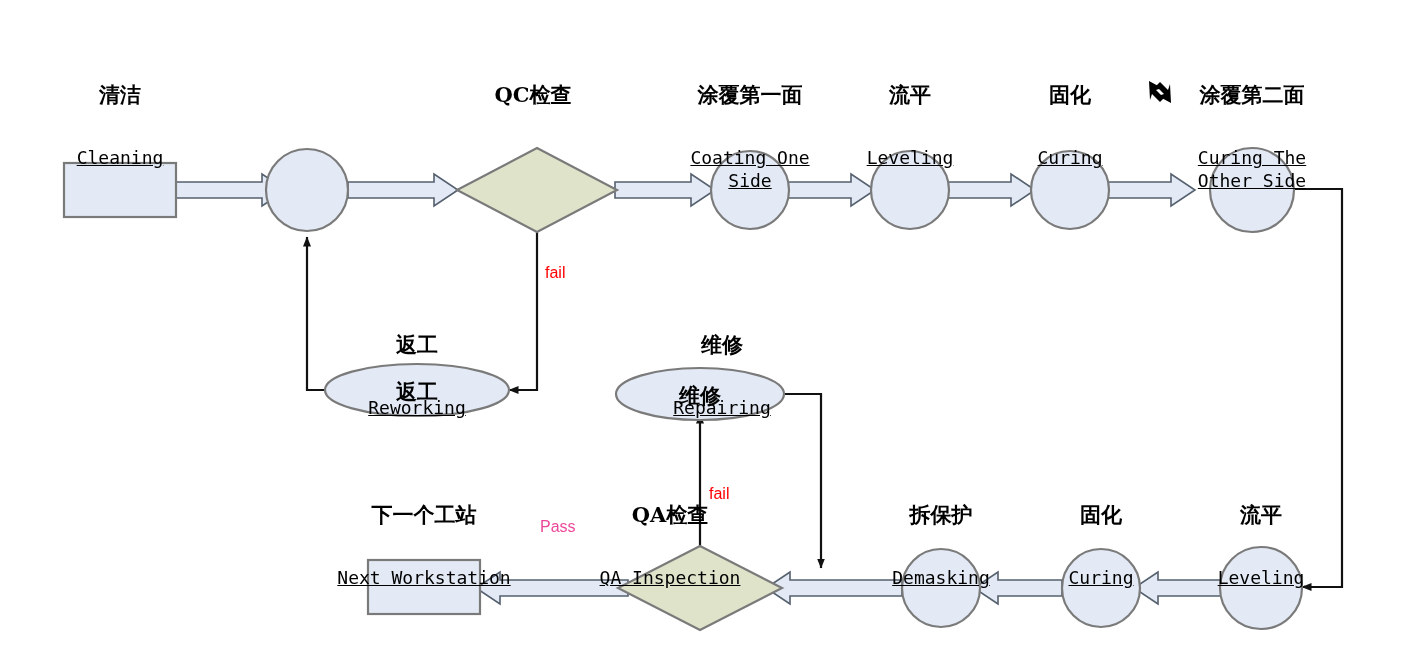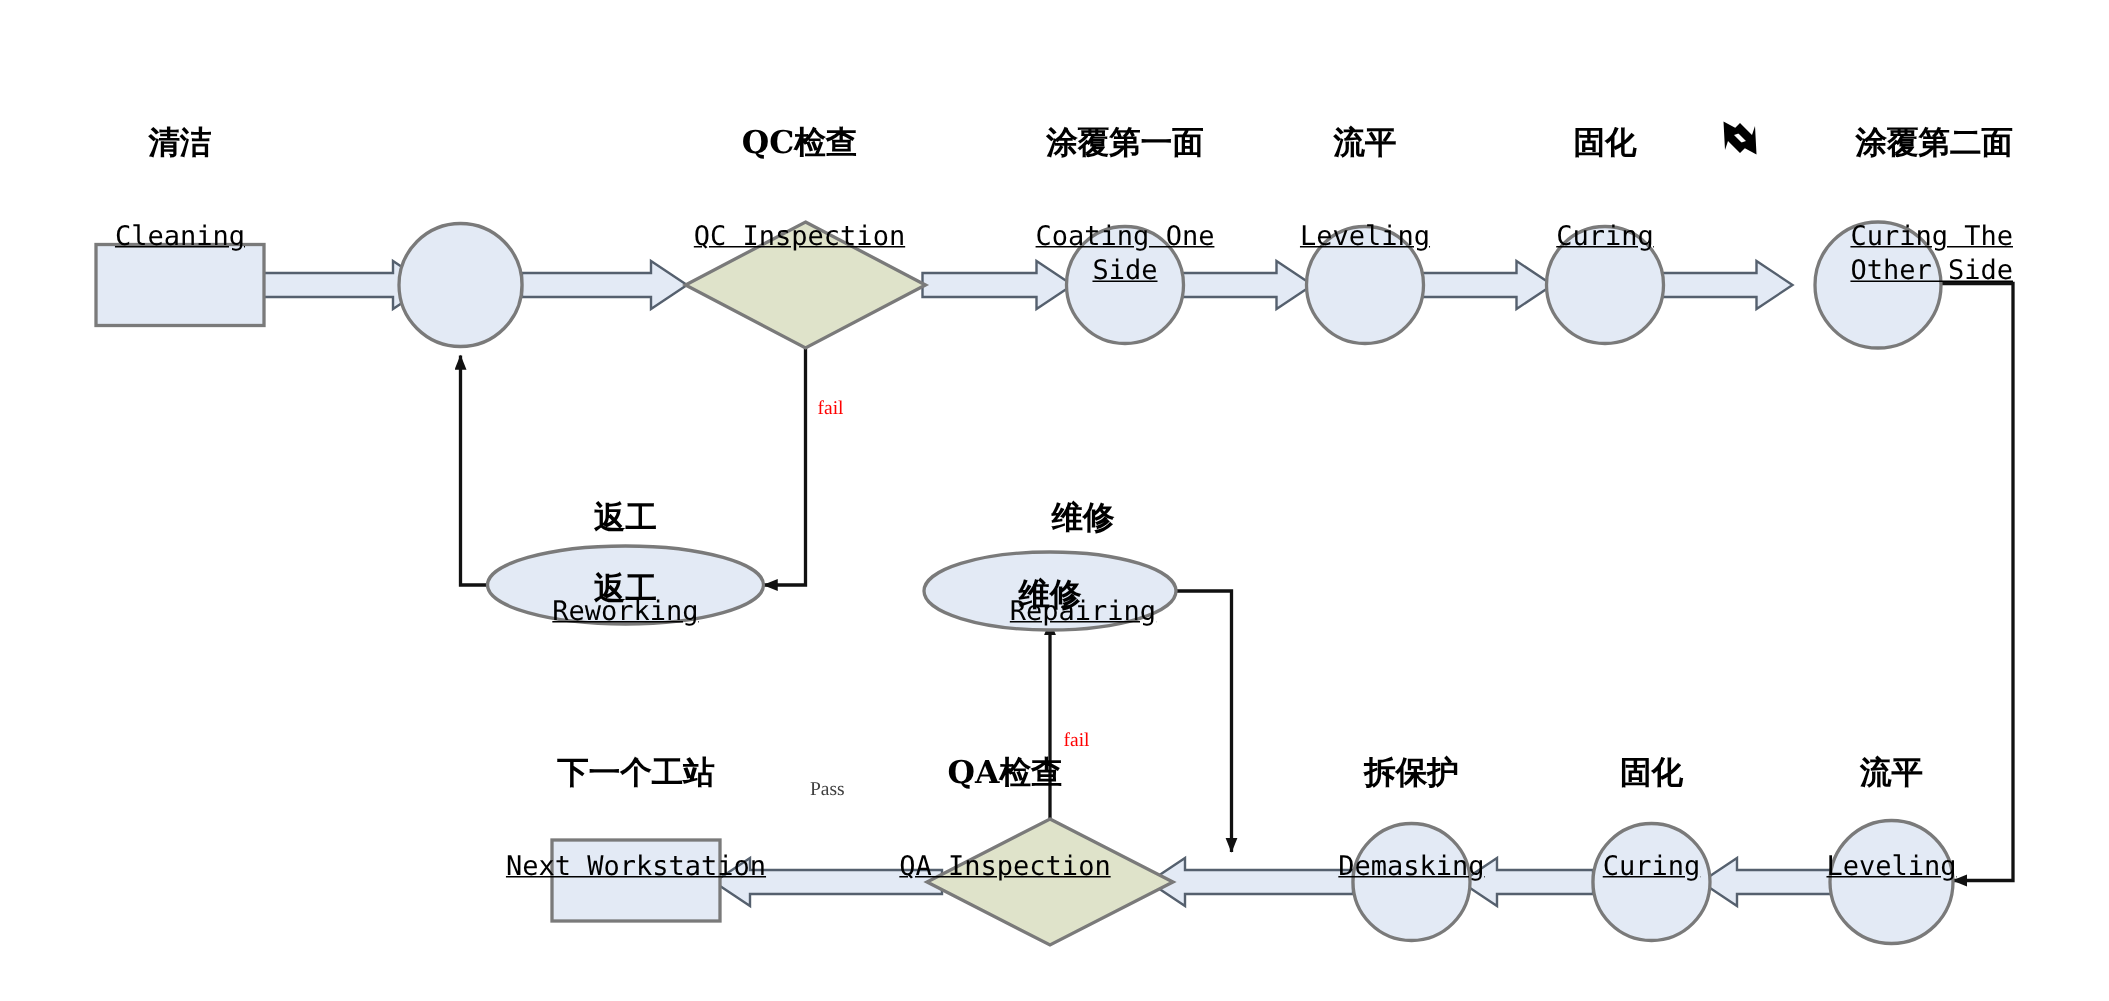--- a/index.html
+++ b/index.html
@@ -37,26 +37,26 @@
     position:absolute;
     text-align:center;
     font-family:"DejaVu Serif","Liberation Serif",serif;
     font-size:21px;
     font-weight:600;
     color:#000;
     pointer-events:none;
   }
   .edge-lbl{
     position:absolute;
-    font-family:Liberation Serif, serif;
-    font-size:13px;
+    font-family:Liberation Sans, sans-serif;
+    font-size:16px;
     pointer-events:none;
   }
   .edge-fail{color:#ff0000;}
-  .edge-pass{color:#404040;}
+  .edge-pass{color:#ec4899;}
 </style>
 </head>
 <body>
 
 <div id="stage">
 
   <svg id="flow" viewBox="0 0 1406 667">
     <defs>
       <marker id="tri" markerWidth="11" markerHeight="11" refX="9.5" refY="4" orient="auto" markerUnits="userSpaceOnUse">
         <path d="M0,0 L10,4 L0,8 Z" fill="#111"></path>
@@ -123,40 +123,39 @@
   </svg>
 
   <div class="lbl" style="left:40px;top:42px;width:160px;">
     <span class="cn">清洁</span>
     <span class="en">Cleaning</span>
   </div>
 
 
   <div class="lbl" style="left:443px;top:42px;width:180px;">
     <span class="cn">QC检查</span>
-    <span class="en">QC Inspection</span>
   </div>
 
   <div class="lbl" style="left:660px;top:42px;width:180px;">
     <span class="cn">涂覆第一面</span>
     <span class="en">Coating One
 Side</span>
   </div>
 
   <div class="lbl" style="left:830px;top:42px;width:160px;">
     <span class="cn">流平</span>
     <span class="en">Leveling</span>
   </div>
 
   <div class="lbl" style="left:990px;top:42px;width:160px;">
     <span class="cn">固化</span>
     <span class="en">Curing</span>
   </div>
 
-  <div class="lbl" style="left:1162px;top:42px;width:180px;text-align:right;">
+  <div class="lbl" style="left:1162px;top:42px;width:180px;">
     <span class="cn">涂覆第二面</span>
     <span class="en">Curing The
 Other Side</span>
   </div>
 
   <div class="lbl" style="left:337px;top:292px;width:160px;">
     <span class="cn">返工</span>
     <span class="en">Reworking</span>
   </div>
 

